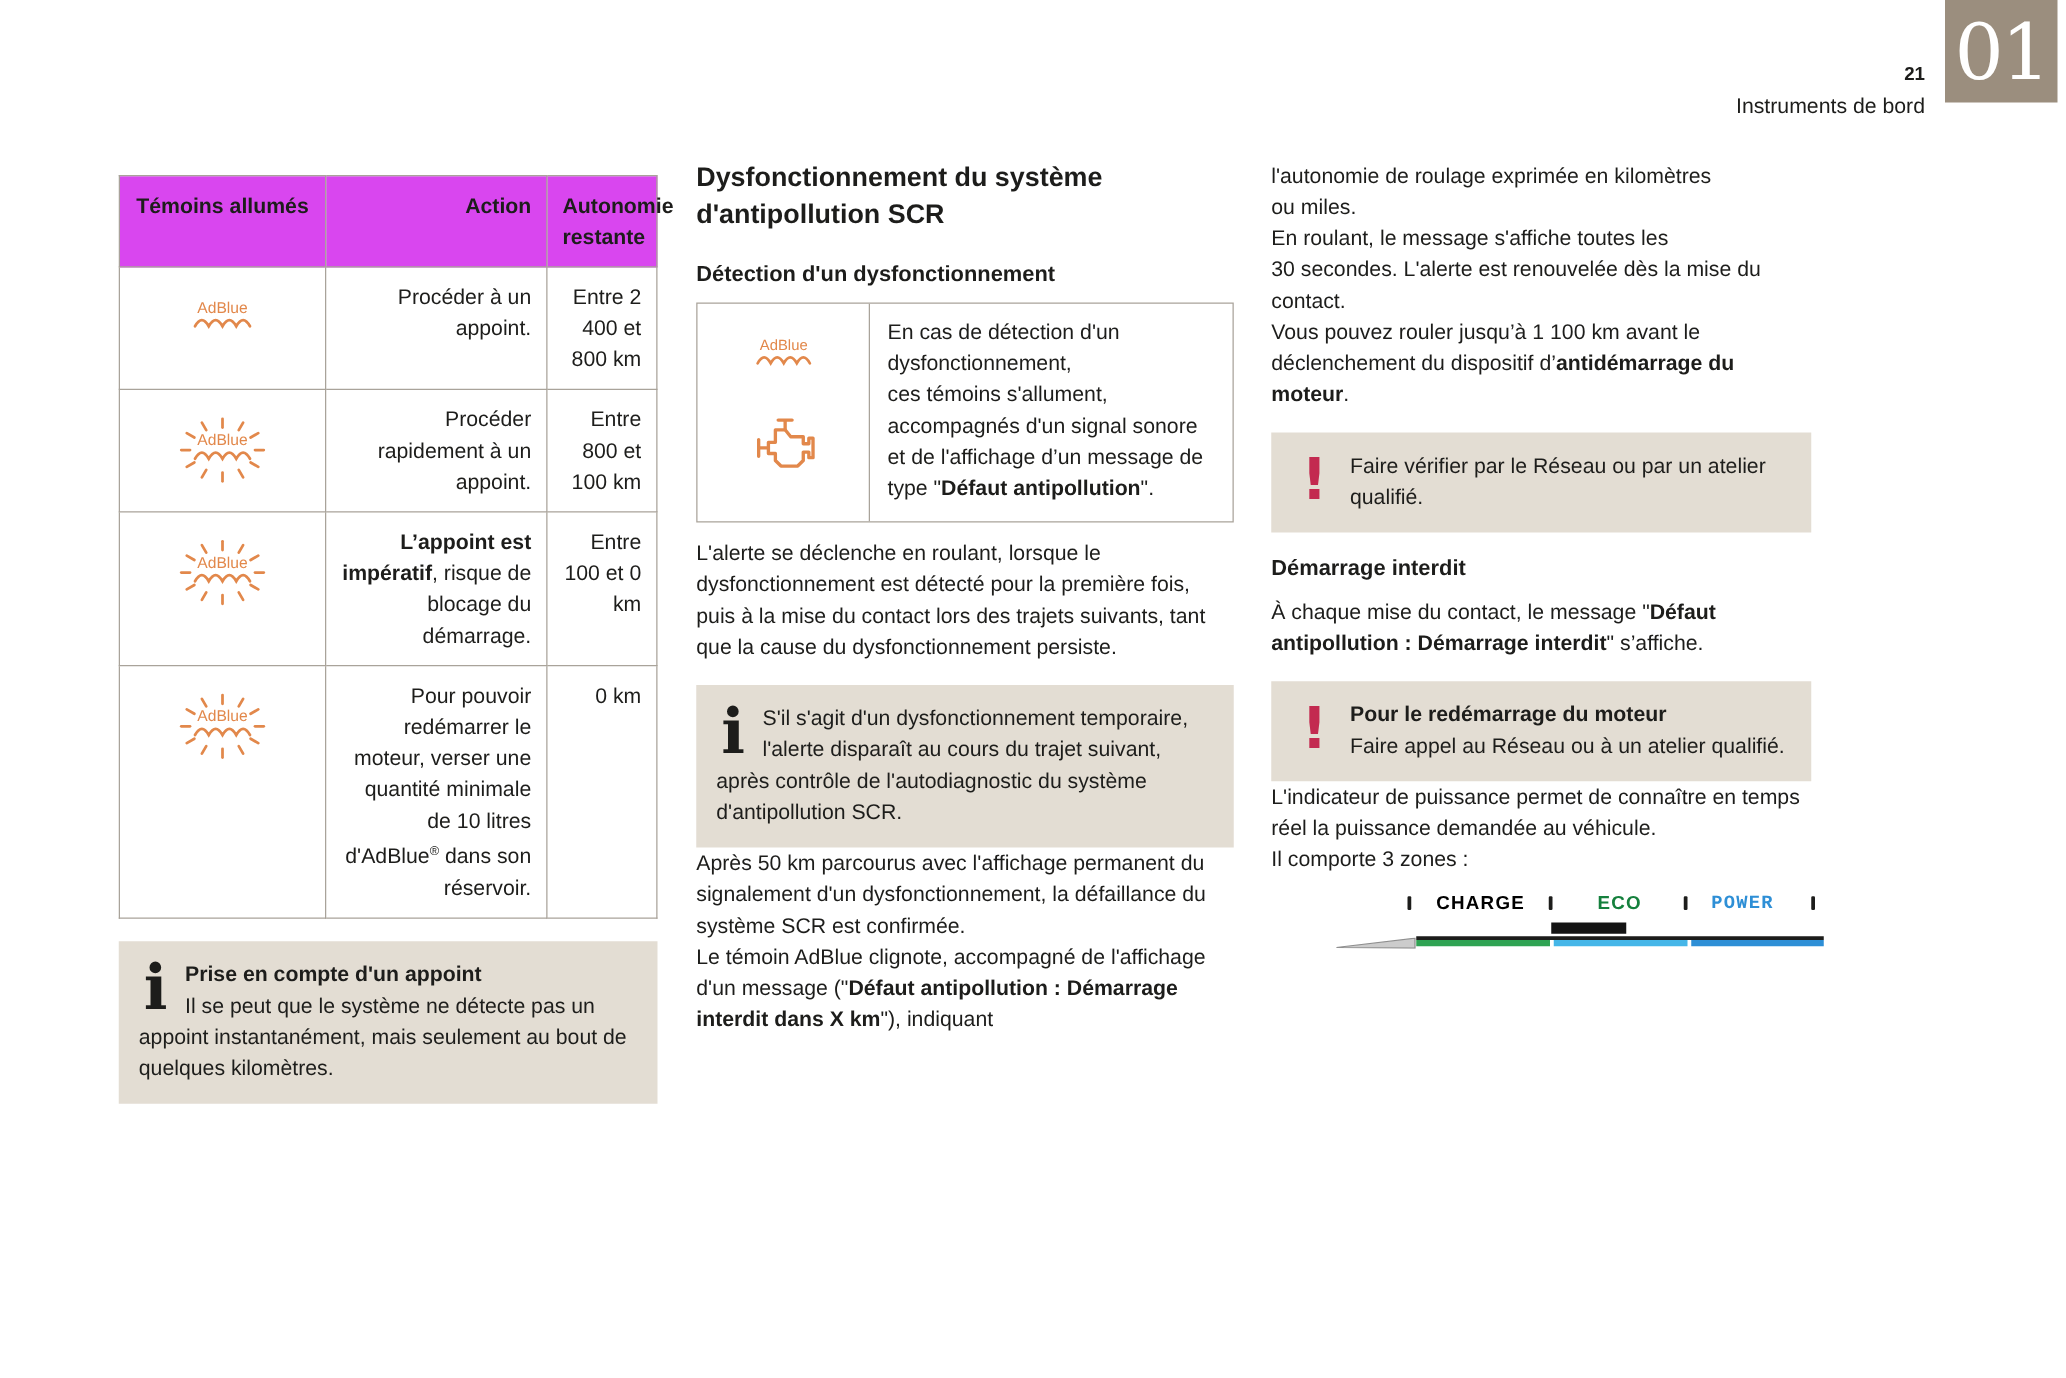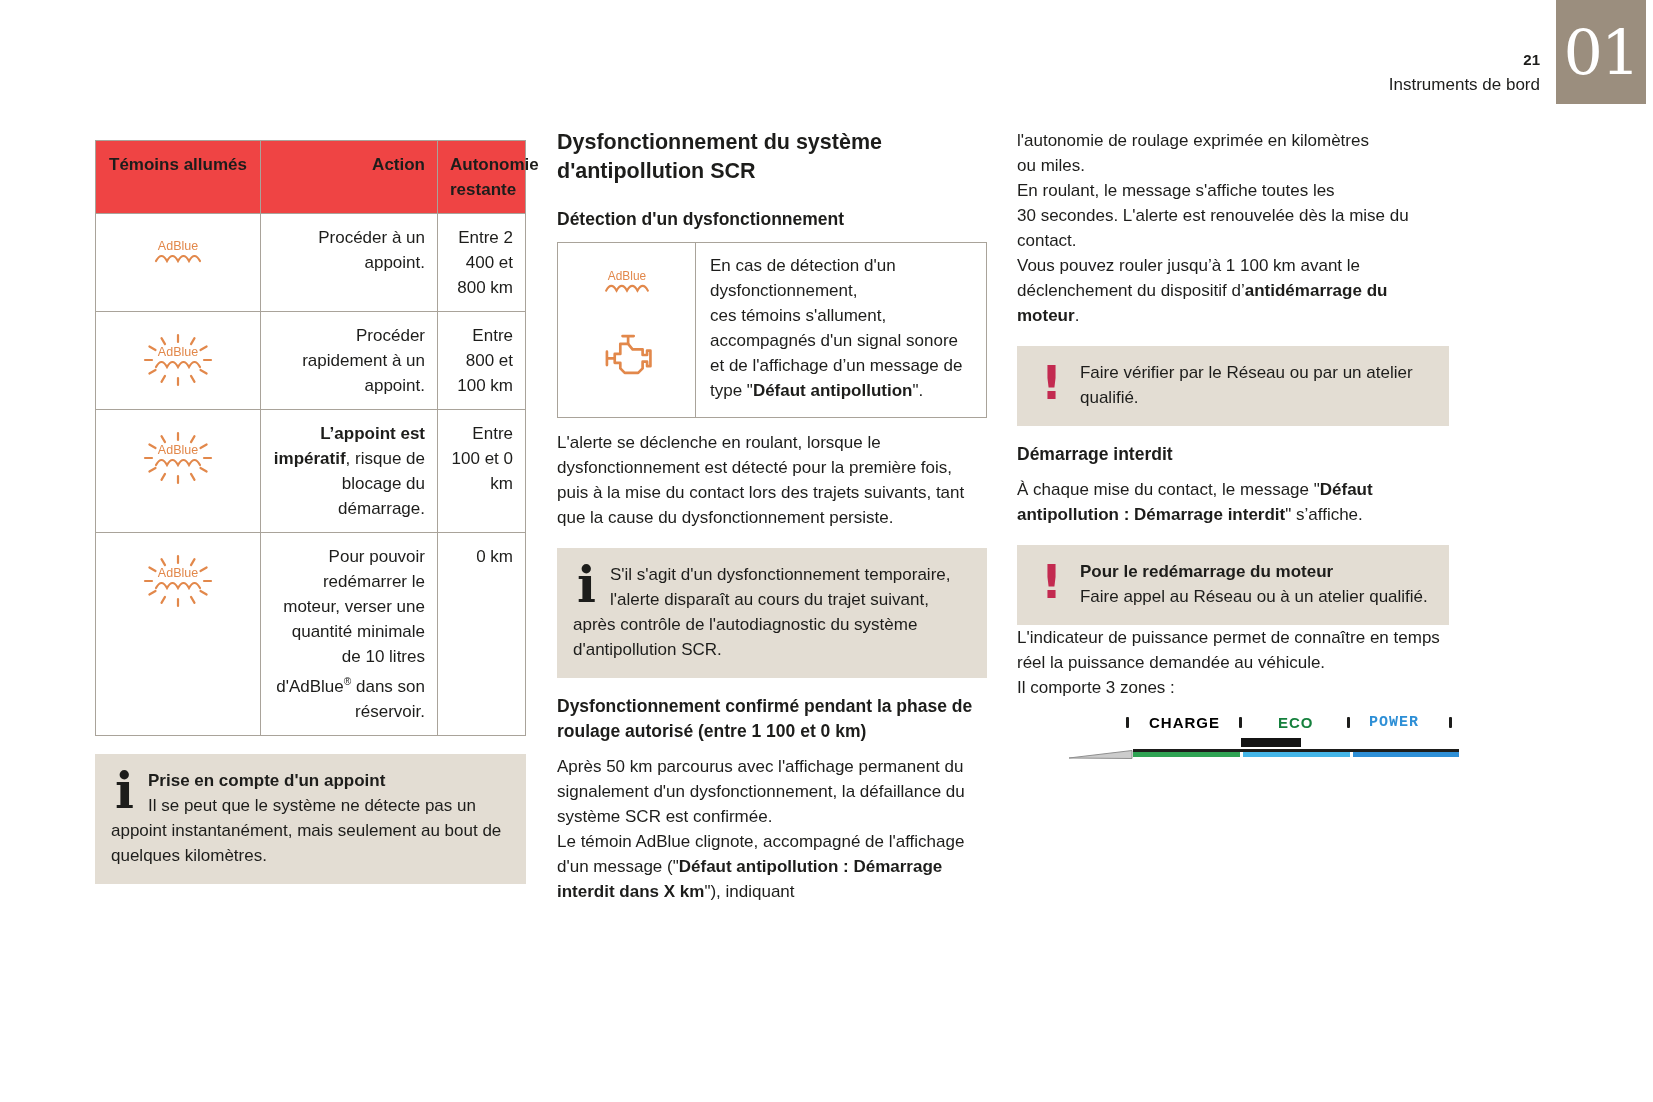--- a/index.html
+++ b/index.html
@@ -9,34 +9,34 @@
     font-family:"Liberation Sans", sans-serif;
     font-size:17px; line-height:25px;
   }
   .b { font-weight:bold; }
   sup { font-size:0.6em; }
 
   
   .page-num { position:absolute; top:52px; right:113px; font-size:15px; font-weight:bold; line-height:1;text-align:center; }
   .section-title { position:absolute; top:76px; right:113px; font-size:17px; line-height:1; }
   .chapter-tab {
-    position:absolute; top:0; right:7px; width:90px; height:104px;
+    position:absolute; top:0; right:7px; width:90px; height:82px;
     background:#9b8e7e; color:#fff; display:flex; align-items:center; justify-content:center;
     font-family:"DejaVu Serif", serif; font-size:62px; letter-spacing:-2px; font-weight:400;
   }
 
   
   .col1 { position:absolute; left:95px;  top:140px; width:431px; }
   .col2 { position:absolute; left:557px; top:128px; width:430px; }
   .col3 { position:absolute; left:1017px;top:128px; width:432px; }
 
   
   table.wtab { border-collapse:collapse; width:100%; table-layout:fixed; }
   .wtab th, .wtab td { border:1px solid #a9a39a; padding:11px 12px; vertical-align:top; text-align:right; }
-  .wtab th { background:#ef4444; font-weight:bold; line-height:25px; }
+  .wtab th { background:#d946ef; font-weight:bold; line-height:25px; }
   .wtab th.c1 { text-align:center; width:140px; }
   .wtab th.c2 { width:152px; }
   .wtab td.icon-cell { text-align:center; padding-top:20px; }
 
   
   .note { background:#e3ddd3; padding:14px 16px 16px; margin-top:18px; overflow:hidden; }
   .info-icon {
     float:left; font-family:"DejaVu Serif", serif; font-weight:bold;
     font-size:50px; line-height:42px; margin:2px 14px 2px 4px; color:#1d1d1b;
   }
@@ -196,21 +196,20 @@
       <div class="detect-text"><span>En cas de détection d'un dysfonctionnement,</span><br><span>ces témoins s'allument, accompagnés d'un signal sonore et de l'affichage d’un message de type "</span><span class="b">Défaut antipollution</span><span>".</span></div>
     </div>
 
     <p class="para"><span>L'alerte se déclenche en roulant, lorsque le dysfonctionnement est détecté pour la première fois, puis à la mise du contact lors des trajets suivants, tant que la cause du dysfonctionnement persiste.</span></p>
 
     <div class="note">
       <span class="info-icon">i</span>
       <span><span>S'il s'agit d'un dysfonctionnement temporaire, l'alerte disparaît au cours du trajet suivant, après contrôle de l'autodiagnostic du système d'antipollution SCR.</span></span>
     </div>
 
-    <h3 class="h3">Dysfonctionnement confirmé pendant la phase de roulage autorisé (entre 1 100 et 0 km)</h3>
     <p class="para first"><span>Après 50 km parcourus avec l'affichage permanent du signalement d'un dysfonctionnement, la défaillance du système SCR est confirmée.</span><br><span>Le témoin AdBlue clignote, accompagné de l'affichage d'un message ("</span><span class="b">Défaut antipollution : Démarrage interdit dans X km</span><span>"), indiquant</span></p>
   </div>
 
   <div class="col3">
     <p class="para first"><span>l'autonomie de roulage exprimée en kilomètres</span><br><span>ou miles.</span><br><span>En roulant, le message s'affiche toutes les</span><br><span>30 secondes. L'alerte est renouvelée dès la mise du contact.</span><br><span>Vous pouvez rouler jusqu’à 1&nbsp;100 km avant le déclenchement du dispositif d’</span><span class="b">antidémarrage du moteur</span><span>.</span></p>
 
     <div class="note">
       <span class="warn-icon">!</span>
       <span><span>Faire vérifier par le Réseau ou par un atelier qualifié.</span></span>
     </div>

